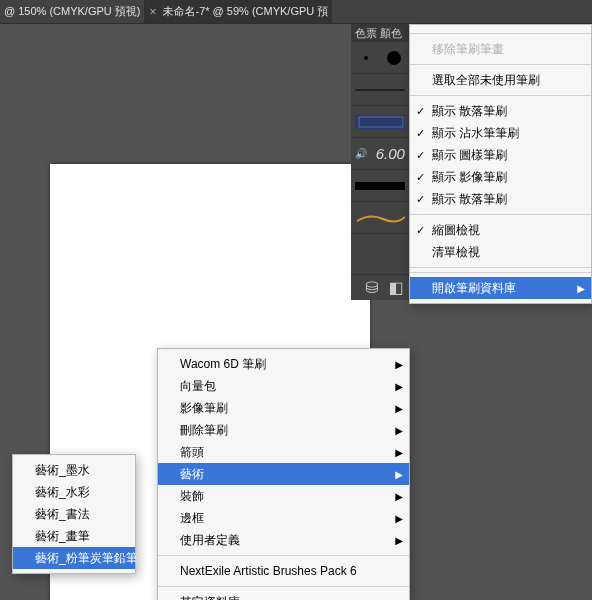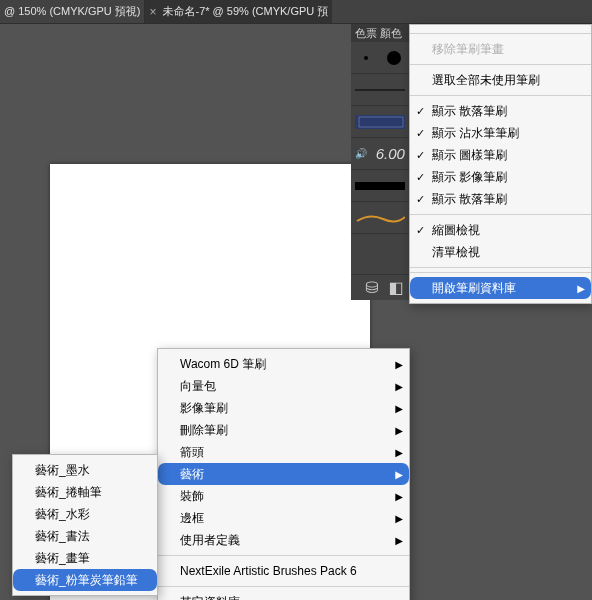--- a/index.html
+++ b/index.html
@@ -20,21 +20,21 @@
 .brush-dot { width: 20px; height: 20px; display: flex; align-items: center; justify-content: center; }
 .brush-sample { width: 52px; height: 14px; }
 .brush-val { font-size: 15px; color: #ddd; font-style: italic; }
 
 .panel-footer { height: 26px; display: flex; align-items: center; justify-content: flex-end; gap: 10px; padding: 0 6px; border-top: 1px solid #333; }
 .tiny-icon { width: 14px; height: 14px; display: flex; align-items: center; justify-content: center; color: #ccc; }
 
 .ctx-menu { position: absolute; background: #f6f6f6; border: 1px solid #b9b9b9; box-shadow: 2px 3px 10px rgba(0,0,0,0.3); font-size: 12px; color: #000; }
 .ctx-item { height: 22px; display: flex; align-items: center; padding: 0 18px 0 22px; position: relative; white-space: nowrap; }
 .ctx-item.disabled { color: #b0b0b0; }
-.ctx-item.highlighted { background: #3875d7; color: #fff; border-radius: 7px; }
+.ctx-item.highlighted { background: #3875d7; color: #fff; }
 .ctx-sep { height: 1px; background: #d0d0d0; margin: 4px 0; }
 .ctx-check { position: absolute; left: 6px; font-size: 11px; }
 .ctx-arrow { position: absolute; right: 6px; font-size: 10px; }
 
 </style>
 </head>
 <body>
 
 <div class="tab-bar">
   <div class="tab">
@@ -205,28 +205,25 @@
     </div>
   <div class="ctx-sep"></div>
   <div id="m2-g3">
       <div class="ctx-item">
         <span>其它資料庫...</span>
       </div>
     </div>
 
 </div>
 
-<div class="ctx-menu" style="top:454px; left:12px; width:146px;">
+<div class="ctx-menu" style="top:454px; left:12px; width:124px;">
   <div style="height:4px"></div>
   <div id="m3-g1">
       <div class="ctx-item">
         <span>藝術_墨水</span>
-      </div>
-      <div class="ctx-item">
-        <span>藝術_捲軸筆</span>
       </div>
       <div class="ctx-item">
         <span>藝術_水彩</span>
       </div>
       <div class="ctx-item">
         <span>藝術_書法</span>
       </div>
       <div class="ctx-item">
         <span>藝術_畫筆</span>
       </div>

